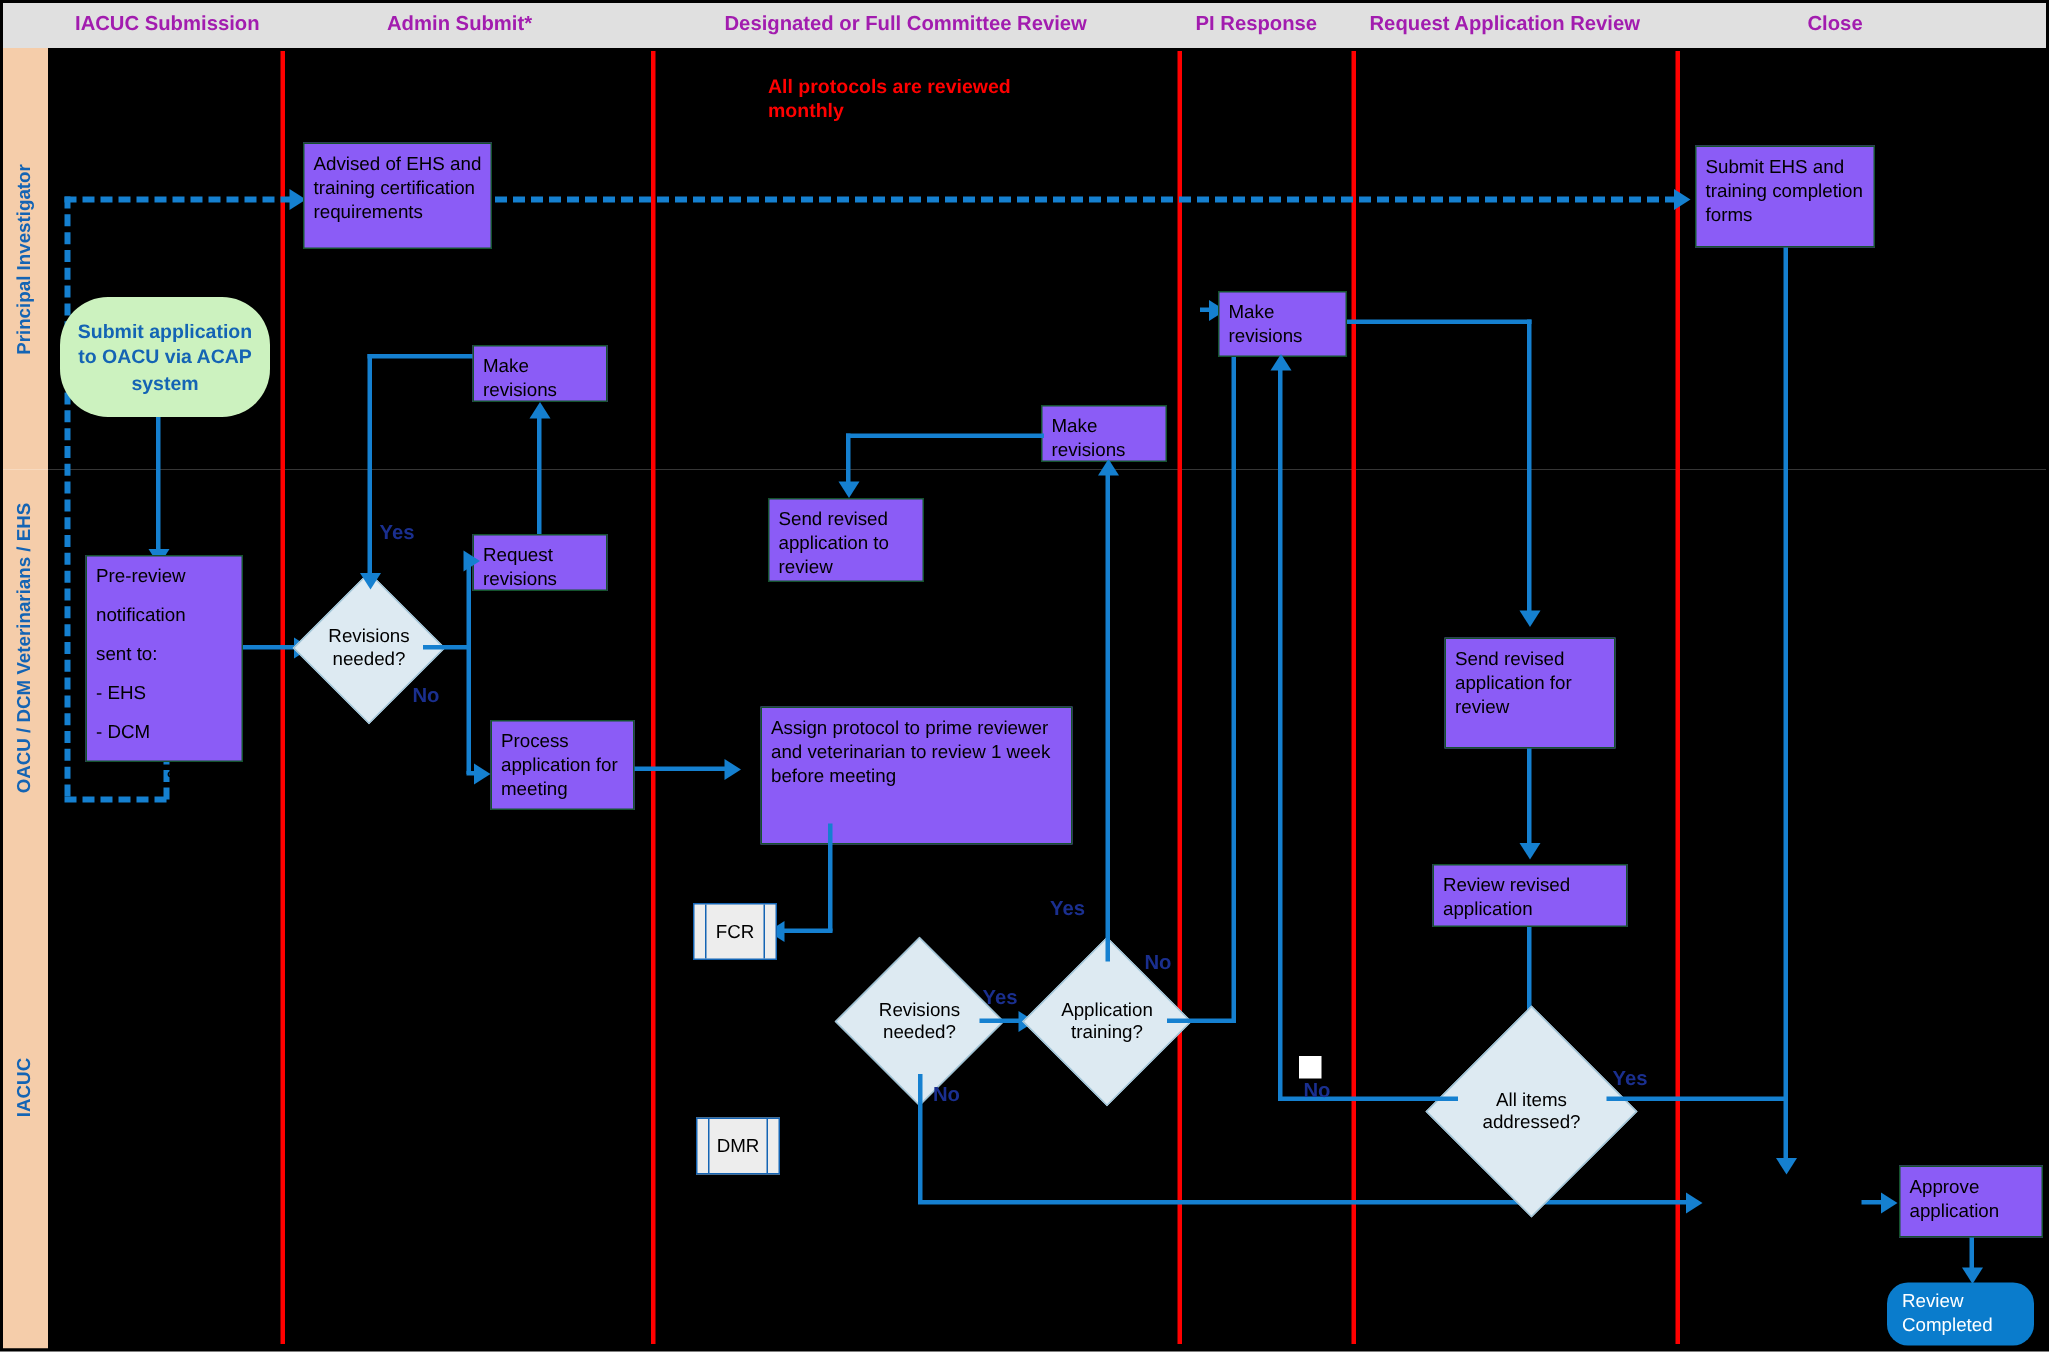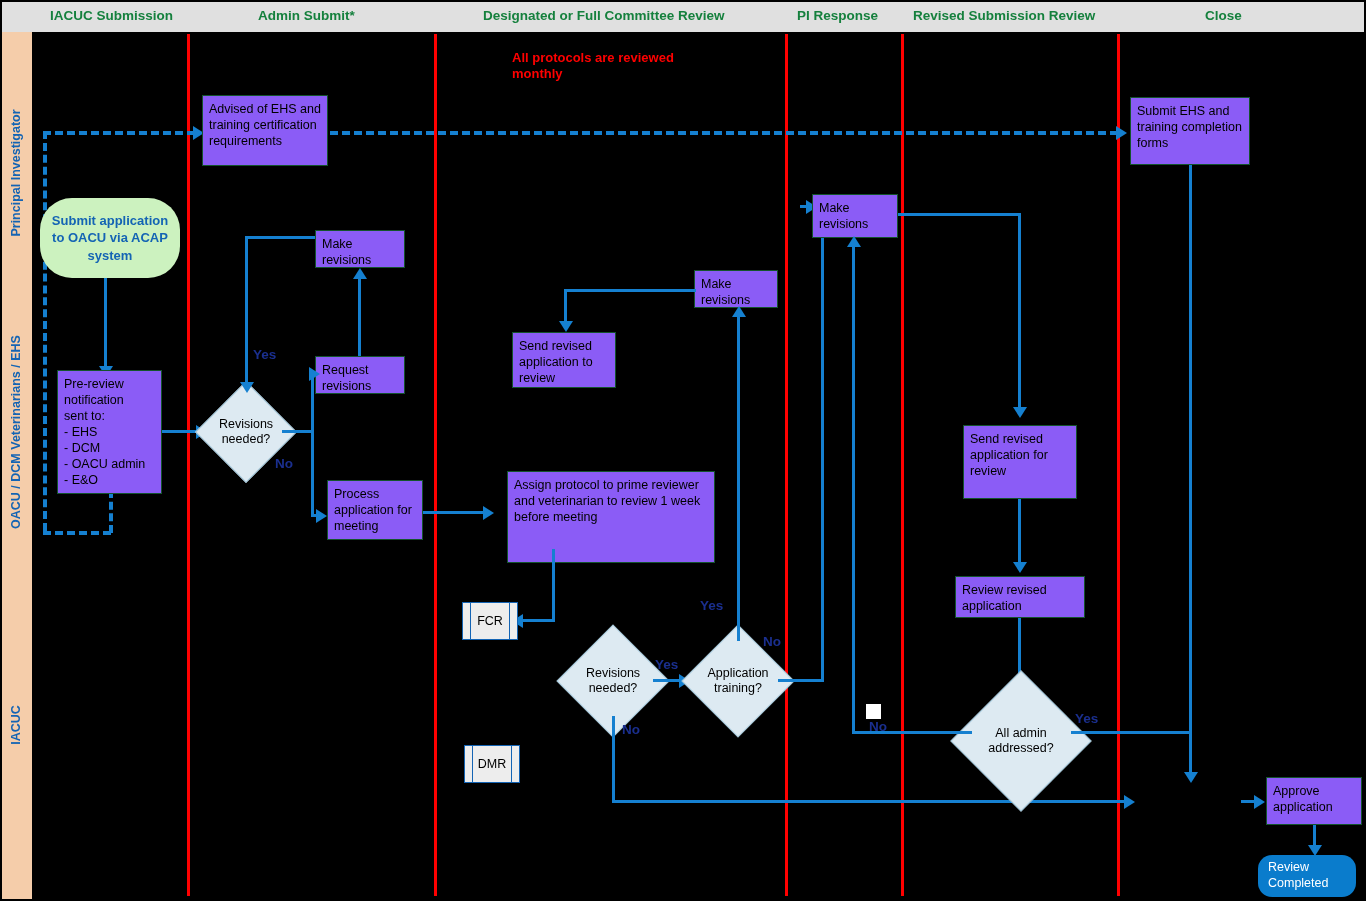--- a/index.html
+++ b/index.html
@@ -7,21 +7,21 @@
   #canvas{
     position:relative;width:1366px;height:901px;background:#000;overflow:hidden;
   }
   
   .hdr{
     position:absolute;left:0;top:0;width:1366px;height:32px;
     background:#e0e0e0;border-bottom:1px solid #fff;
   }
   .hdr-label{
     position:absolute;top:0;height:32px;line-height:32px;
-    color:#15803d;font-weight:bold;font-size:13.5px;white-space:nowrap;
+    color:#a21caf;font-weight:bold;font-size:13.5px;white-space:nowrap;
   }
   
   .lane-col{
     position:absolute;left:0;width:32px;background:#f5cdaa;
     border-bottom:2px solid #fff;
   }
   .lane-col span{
     position:absolute;left:50%;top:50%;
     transform:translate(-50%,-50%) rotate(-90deg);
     transform-origin:center center;
@@ -99,21 +99,21 @@
 </head>
 <body>
 
 <div id="canvas">
 
   <div class="hdr">
     <div class="hdr-label" style="left:50px;">IACUC Submission</div>
     <div class="hdr-label" style="left:258px;">Admin Submit*</div>
     <div class="hdr-label" style="left:483px;">Designated or Full Committee Review</div>
     <div class="hdr-label" style="left:797px;">PI Response</div>
-    <div class="hdr-label" style="left:913px;">Revised Submission Review</div>
+    <div class="hdr-label" style="left:913px;">Request Application Review</div>
     <div class="hdr-label" style="left:1205px;">Close</div>
   </div>
 
   <div class="lane-col" style="top:32px;height:281px;">
     <span>Principal Investigator</span>
   </div>
   <div class="lane-col" style="top:313px;height:237px;">
     <span>OACU / DCM Veterinarians / EHS</span>
   </div>
   <div class="lane-col" style="top:550px;height:349px;border-bottom:none;">
@@ -152,21 +152,21 @@
   <div class="box middle-top" style="left:1130px;top:97px;width:120px;height:68px;">
     <span>Submit EHS and training  completion forms</span>
   </div>
 
   <div class="ln lnv" style="left:1189px;top:165px;height:612px;"></div>
   <div class="arr arr-d" style="left:1184px;top:772px;"></div>
 
   <div class="ln lnv" style="left:104px;top:278px;height:93px;"></div>
   <div class="arr arr-d" style="left:99px;top:366px;"></div>
 
-  <div class="box middle-top" style="left:57px;top:370px;width:105px;height:124px;flex-direction:column;align-items:flex-start;">
+  <div class="box middle-top" style="left:57px;top:370px;width:105px;height:138px;flex-direction:column;align-items:flex-start;gap:10px;">
     <span>Pre-review</span>
     <span>notification</span>
     <span>sent to:</span>
     <span>- EHS</span>
     <span>- DCM</span>
     <span>- OACU admin</span>
     <span>- E&amp;O</span>
   </div>
 
   <div class="ln lnh" style="left:162px;top:430px;width:36px;"></div>
@@ -285,21 +285,21 @@
 
   <div class="box middle-top" style="left:955px;top:576px;width:130px;height:42px;">
     <span>Review  revised application</span>
   </div>
 
   <div class="ln lnv" style="left:1018px;top:618px;height:72px;"></div>
   <div class="arr arr-d" style="left:1013px;top:686px;"></div>
 
   <div class="diamond" style="left:971px;top:691px;width:100px;height:100px;"></div>
   <div class="diamond-lbl" style="left:961px;top:719px;width:120px;height:44px;flex-direction:column;">
-    <span>All admin</span>
+    <span>All items</span>
     <span>addressed?</span>
   </div>
 
   <div class="ln lnh" style="left:852px;top:731px;width:120px;"></div>
   <div class="ln lnv" style="left:852px;top:245px;height:489px;"></div>
   <div class="arr arr-u" style="left:847px;top:236px;"></div>
   <div class="whitesq" style="left:866px;top:704px;width:15px;height:15px;"></div>
   <div class="elbl" style="left:869px;top:719px;">No</div>
 
   <div class="ln lnh" style="left:1071px;top:731px;width:120px;"></div>

